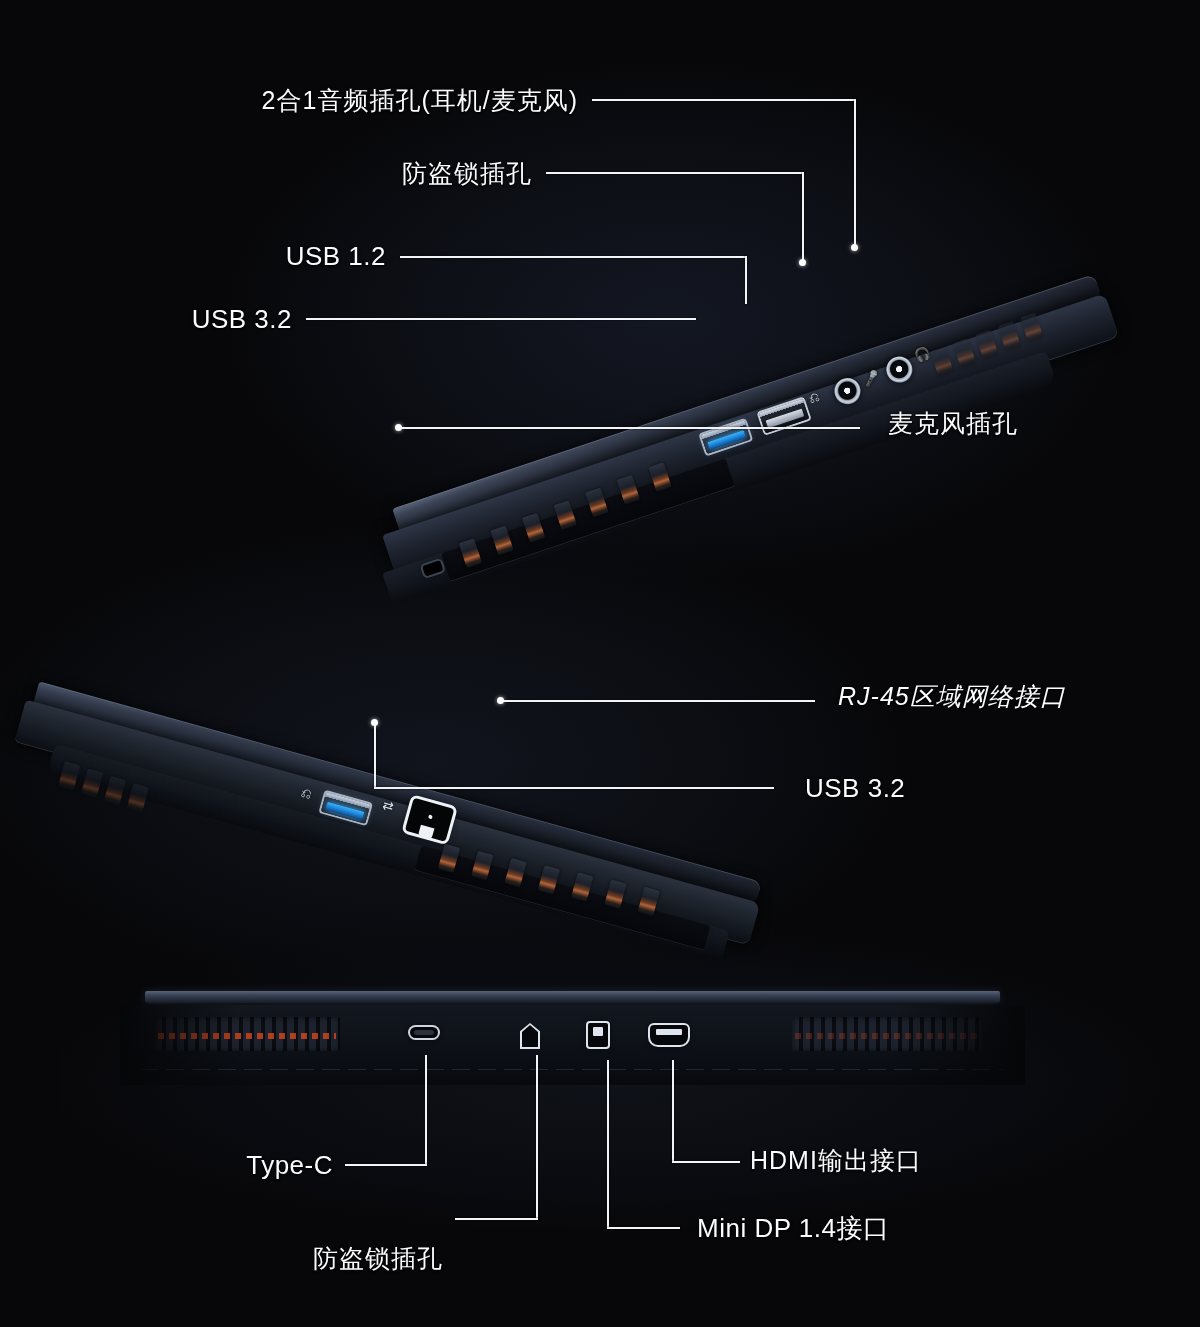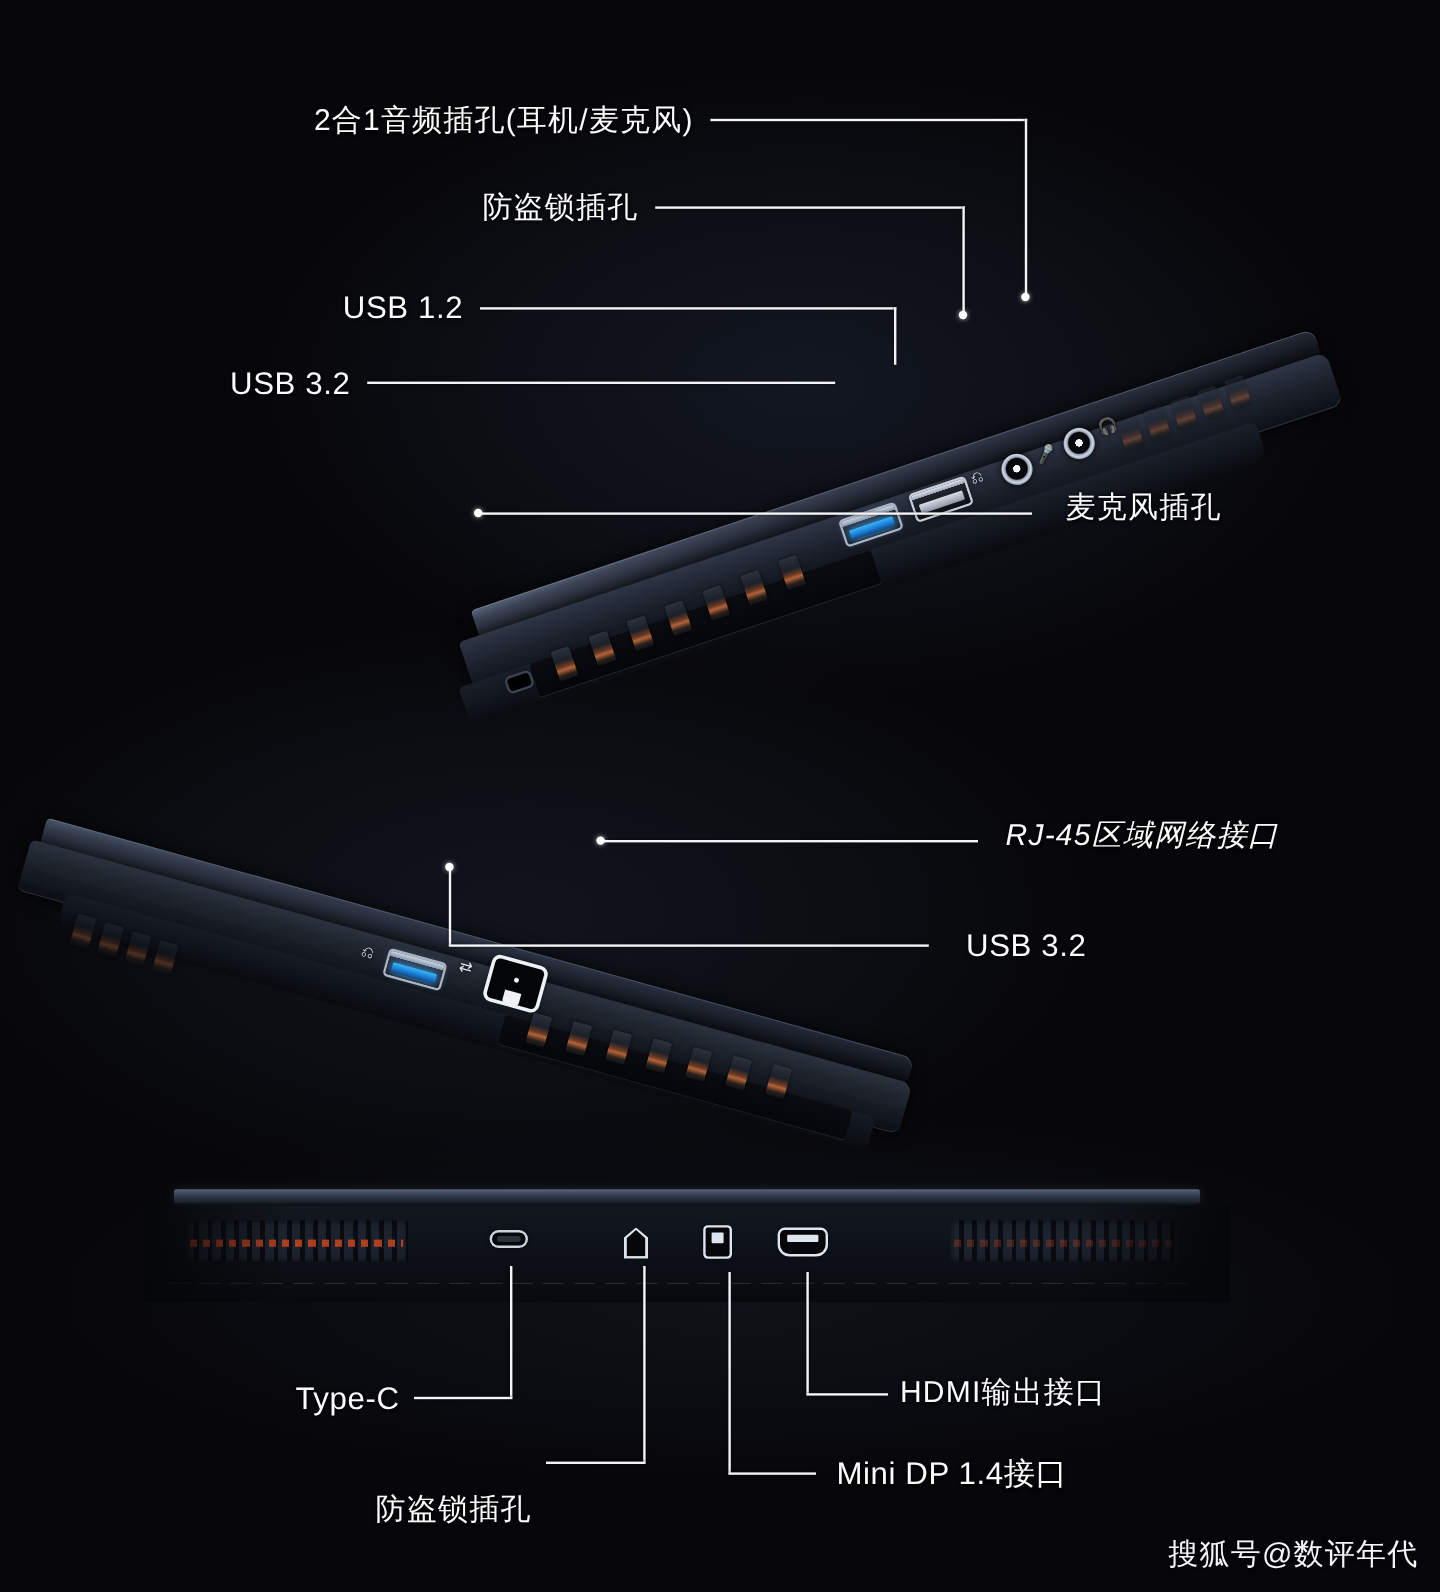--- a/index.html
+++ b/index.html
@@ -363,15 +363,14 @@
   <div class="lbl cn r" style="left:443px;top:1246px;">防盗锁插孔</div>
 
   <div class="ln lnv" style="left:607px;top:1060px;height:168px;"></div>
   <div class="ln lnh" style="left:607px;top:1227px;width:73px;"></div>
   <div class="lbl" style="left:697px;top:1215px;">Mini DP 1.4接口</div>
 
   <div class="ln lnv" style="left:672px;top:1060px;height:102px;"></div>
   <div class="ln lnh" style="left:672px;top:1161px;width:68px;"></div>
   <div class="lbl cn" style="left:750px;top:1148px;">HDMI输出接口</div>
 
-  <div class="wm">搜狐号@数评年代</div>
 
 </div>
 
 </body></html>

